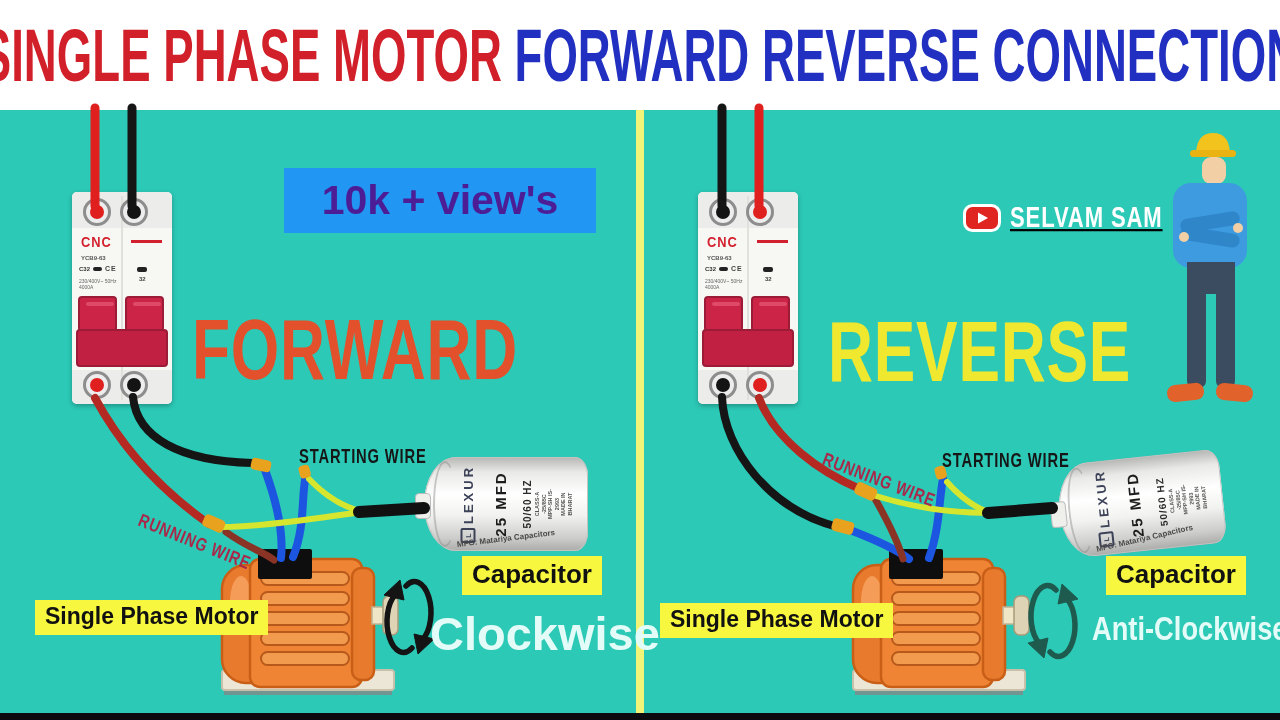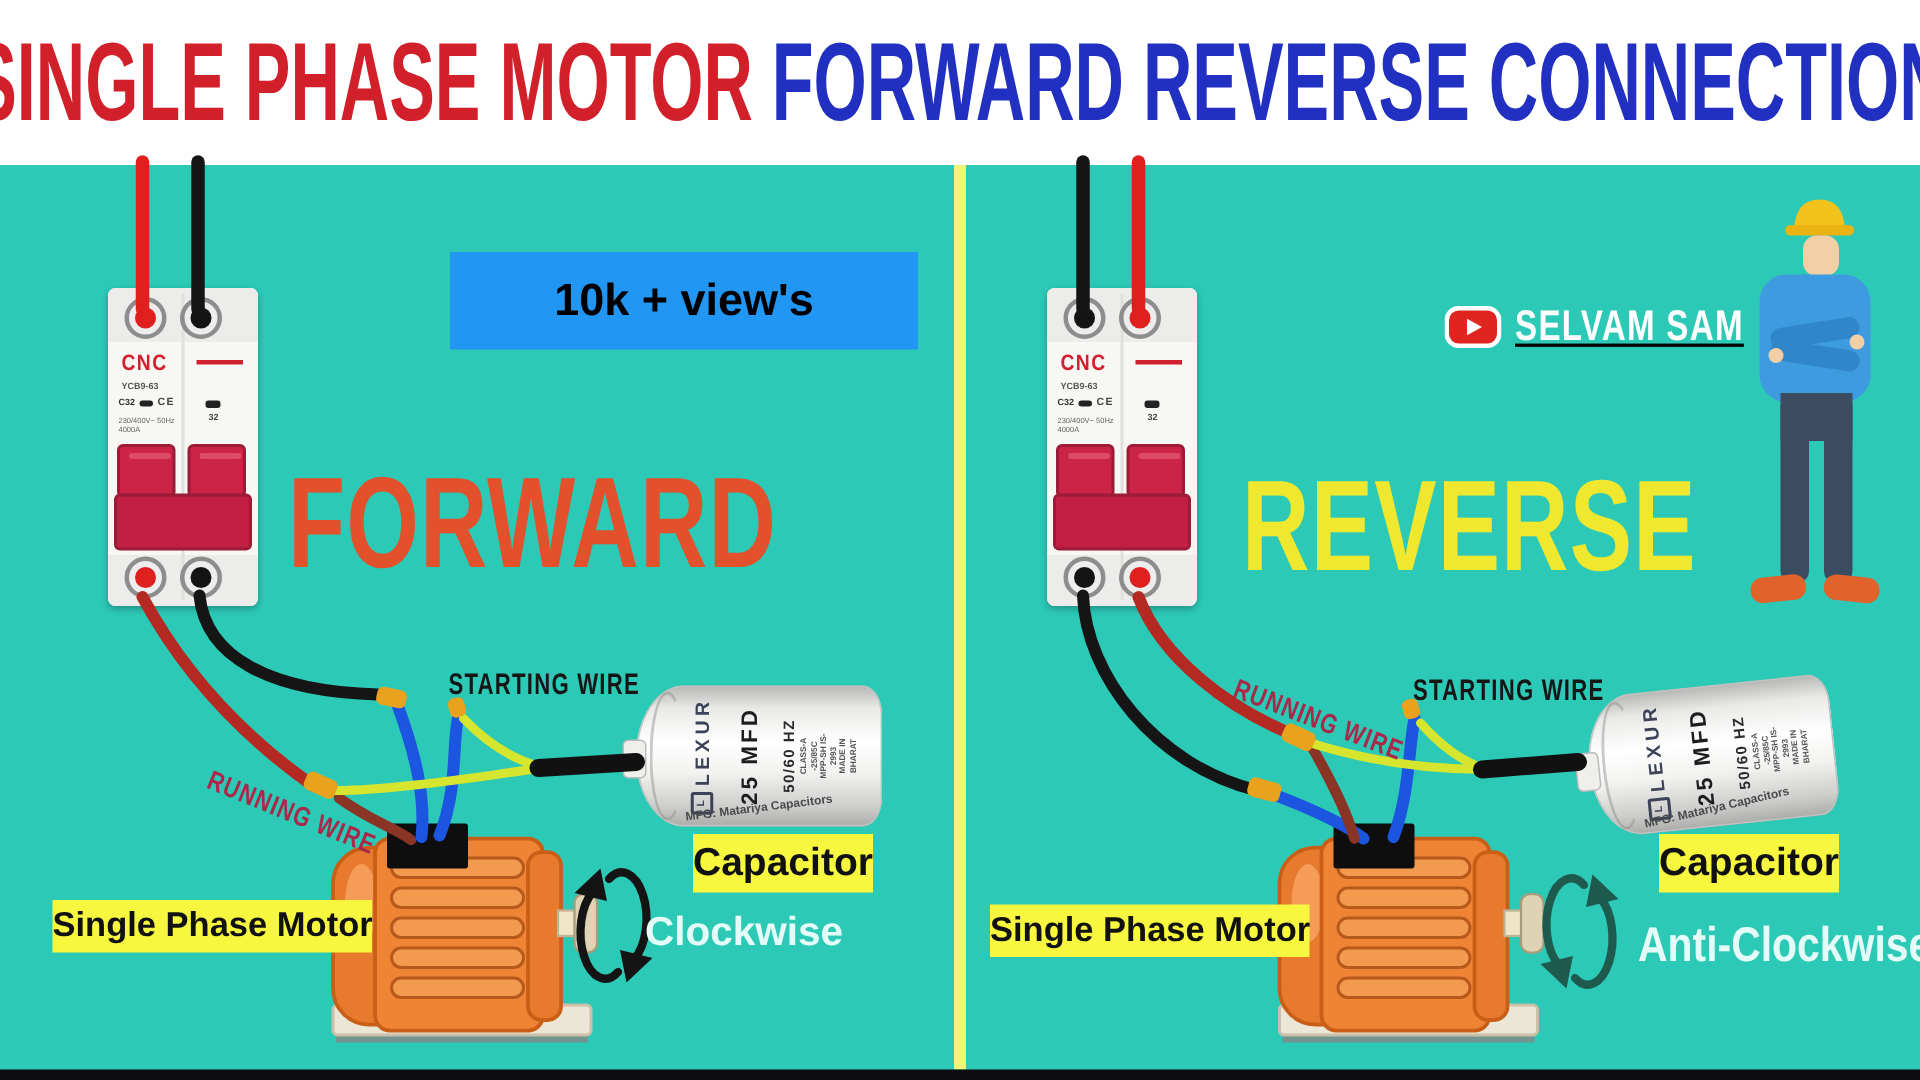--- a/index.html
+++ b/index.html
@@ -55,38 +55,38 @@
   .lexlogo{display:inline-block;width:11px;height:11px;border:2px solid #3c4257;border-radius:2px;
            font-size:7px;font-weight:800;color:#3c4257;text-align:center;line-height:11px;letter-spacing:0;}
   .cap-rating{left:76px;font-weight:800;font-size:15px;color:#1d1d1d;letter-spacing:2px;}
   .cap-freq{left:103px;font-weight:700;font-size:10px;color:#2a2a2a;letter-spacing:1px;}
   .cap-specs{left:129px;font-size:5.5px;line-height:6.5px;color:#555;font-weight:700;
              text-align:center;white-space:pre-line;}
   .cap-mfg{position:absolute;left:50%;bottom:8px;transform:translateX(-50%) rotate(-7deg);
            font-size:8px;font-weight:700;color:#4a4a4a;white-space:nowrap;}
   
   .lbl{position:absolute;z-index:4;white-space:nowrap;}
-  .views-badge{left:300px;top:168px;width:312px;height:65px;background:#2196f3;
+  .views-badge{left:284px;top:168px;width:312px;height:65px;background:#2196f3;
                display:flex;align-items:center;justify-content:center;
-               color:#000000;font-weight:700;font-size:30px;}
+               color:#4c1d95;font-weight:700;font-size:41px;}
   .dir-title{font-weight:800;font-size:82px;transform:scale(.76,1.05);transform-origin:left top;letter-spacing:1px;}
   .fwd{left:192px;top:300px;color:#e2512b;}
   .rev{left:828px;top:302px;color:#f0e82f;}
   .wire-lbl{font-weight:800;font-size:18px;color:#161616;transform:scale(.82,1.1);transform-origin:left top;letter-spacing:1px;}
   .start-l{left:299px;top:445px;} .start-r{left:942px;top:449px;}
   .run-lbl{font-weight:800;font-size:17px;color:#a8294a;letter-spacing:1px;transform-origin:left top;}
   .run-l{left:143px;top:510px;transform:rotate(22deg) scale(.85,1.08);}
   .run-r{left:827px;top:449px;transform:rotate(21deg) scale(.85,1.08);}
-  .ylabel{background:#f8f73f;color:#111;font-weight:800;padding:3px 0 5px;}
+  .ylabel{background:#f8f73f;color:#111;font-weight:800;padding:3px 10px 5px;}
   .motor-l{left:35px;top:600px;font-size:23px;}
   .motor-r{left:660px;top:603px;font-size:23px;}
   .cap-l{left:462px;top:556px;font-size:26px;}
   .cap-r{left:1106px;top:556px;font-size:26px;}
   .rot-lbl{font-weight:800;color:#e4fcf7;}
-  .cw{left:430px;top:606px;font-size:27px;}
+  .cw{left:430px;top:606px;font-size:47px;}
   .acw{left:1092px;top:611px;font-size:31px;transform:scale(.88,1.05);transform-origin:left top;}
   .channel{left:963px;top:202px;display:flex;align-items:center;gap:9px;text-decoration:underline;}
   .channel .nm{color:#fff;font-weight:800;font-size:26px;transform:scale(.85,1.1);transform-origin:left center;letter-spacing:1px;}
   
   #gfx{position:absolute;left:0;top:0;width:1280px;height:720px;z-index:3;pointer-events:none;}
 </style>
 </head>
 <body>
 
 <div id="stage">

